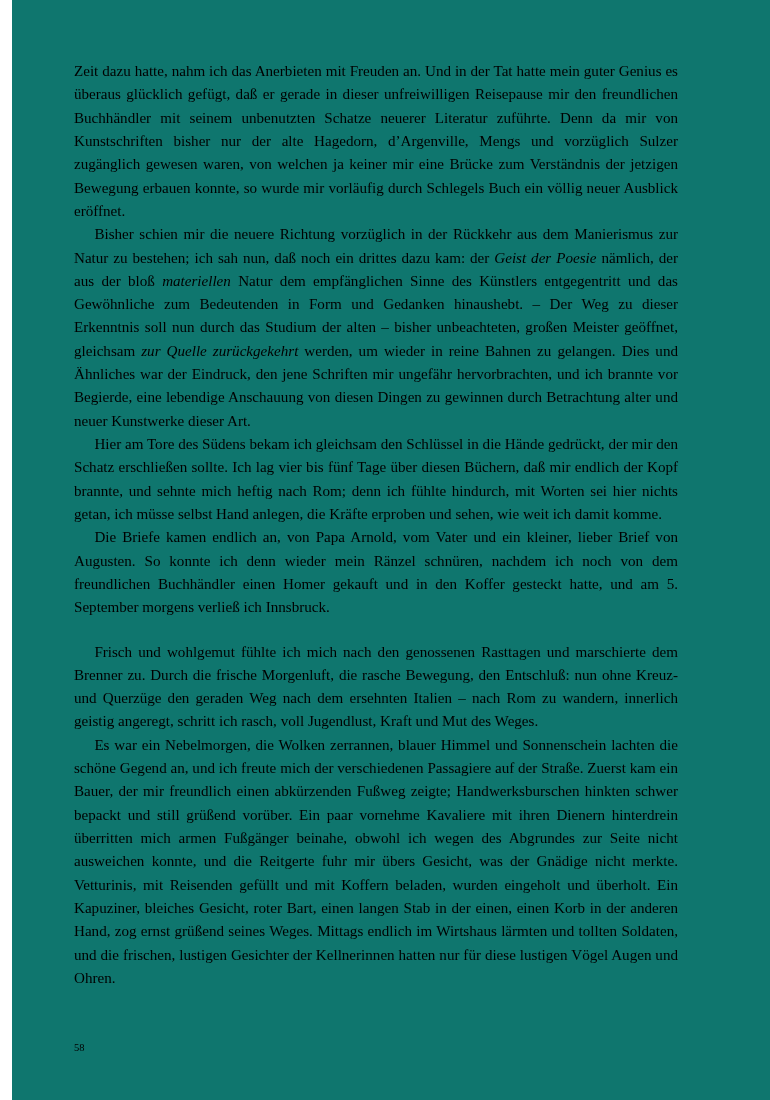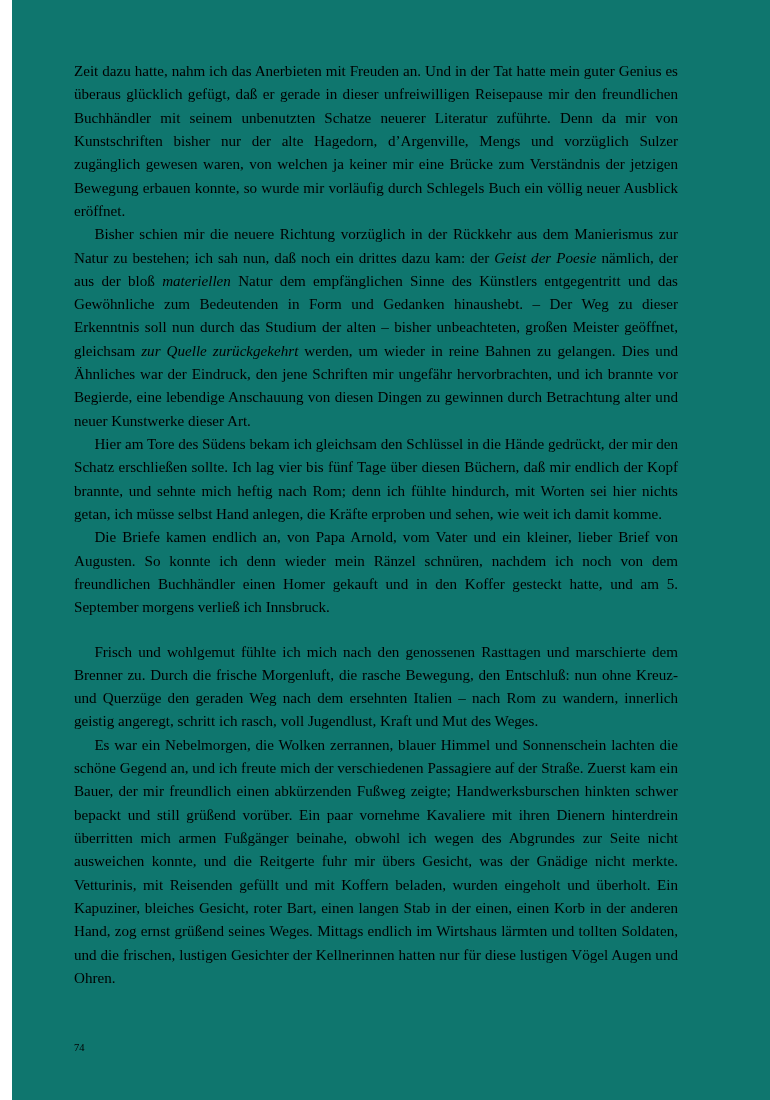--- a/index.html
+++ b/index.html
@@ -60,14 +60,14 @@
 <div class="page">
   <div class="text-column" id="column">
       <p class="para first"><span>Zeit dazu hatte, nahm ich das Anerbieten mit Freuden an. Und in der Tat hatte mein guter Genius es überaus glücklich gefügt, daß er gerade in dieser unfreiwilligen Reisepause mir den freundlichen Buchhändler mit seinem unbenutzten Schatze neuerer Literatur zuführte. Denn da mir von Kunstschriften bisher nur der alte Hagedorn, d’Argenville, Mengs und vorzüglich Sulzer zugänglich gewesen waren, von welchen ja keiner mir eine Brücke zum Verständnis der jetzigen Bewegung erbauen konnte, so wurde mir vorläufig durch Schlegels Buch ein völlig neuer Ausblick eröffnet.</span></p>
       <p class="para"><span>Bisher schien mir die neuere Richtung vorzüglich in der Rückkehr aus dem Manierismus zur Natur zu bestehen; ich sah nun, daß noch ein drittes dazu kam: der </span><em>Geist der Poesie</em><span> nämlich, der aus der bloß </span><em>materiellen</em><span> Natur dem empfänglichen Sinne des Künstlers entgegentritt und das Gewöhnliche zum Bedeutenden in Form und Gedanken hinaushebt. – Der Weg zu dieser Erkenntnis soll nun durch das Studium der alten – bisher unbeachteten, großen Meister geöffnet, gleichsam </span><em>zur Quelle zurückgekehrt</em><span> werden, um wieder in reine Bahnen zu gelangen. Dies und Ähnliches war der Eindruck, den jene Schriften mir ungefähr hervorbrachten, und ich brannte vor Begierde, eine lebendige Anschauung von diesen Dingen zu gewinnen durch Betrachtung alter und neuer Kunstwerke dieser Art.</span></p>
       <p class="para"><span>Hier am Tore des Südens bekam ich gleichsam den Schlüssel in die Hände gedrückt, der mir den Schatz erschließen sollte. Ich lag vier bis fünf Tage über diesen Büchern, daß mir endlich der Kopf brannte, und sehnte mich heftig nach Rom; denn ich fühlte hindurch, mit Worten sei hier nichts getan, ich müsse selbst Hand anlegen, die Kräfte erproben und sehen, wie weit ich damit komme.</span></p>
       <p class="para"><span>Die Briefe kamen endlich an, von Papa Arnold, vom Vater und ein kleiner, lieber Brief von Augusten. So konnte ich denn wieder mein Ränzel schnüren, nachdem ich noch von dem freundlichen Buchhändler einen Homer gekauft und in den Koffer gesteckt hatte, und am 5. September morgens verließ ich Innsbruck.</span></p>
       <div class="spacer"></div>
       <p class="para"><span>Frisch und wohlgemut fühlte ich mich nach den genossenen Rasttagen und marschierte dem Brenner zu. Durch die frische Morgenluft, die rasche Bewegung, den Entschluß: nun ohne Kreuz- und Querzüge den geraden Weg nach dem ersehnten Italien – nach Rom zu wandern, innerlich geistig angeregt, schritt ich rasch, voll Jugendlust, Kraft und Mut des Weges.</span></p>
       <p class="para"><span>Es war ein Nebelmorgen, die Wolken zerrannen, blauer Himmel und Sonnenschein lachten die schöne Gegend an, und ich freute mich der verschiedenen Passagiere auf der Straße. Zuerst kam ein Bauer, der mir freundlich einen abkürzenden Fußweg zeigte; Handwerksburschen hinkten schwer bepackt und still grüßend vorüber. Ein paar vornehme Kavaliere mit ihren Dienern hinterdrein überritten mich armen Fußgänger beinahe, obwohl ich wegen des Abgrundes zur Seite nicht ausweichen konnte, und die Reitgerte fuhr mir übers Gesicht, was der Gnädige nicht merkte. Vetturinis, mit Reisenden gefüllt und mit Koffern beladen, wurden eingeholt und überholt. Ein Kapuziner, bleiches Gesicht, roter Bart, einen langen Stab in der einen, einen Korb in der anderen Hand, zog ernst grüßend seines Weges. Mittags endlich im Wirtshaus lärmten und tollten Soldaten, und die frischen, lustigen Gesichter der Kellnerinnen hatten nur für diese lustigen Vögel Augen und Ohren.</span></p>
     </div>
-  <div class="folio">74</div>
+  <div class="folio">58</div>
 </div>
 
 </body></html>

